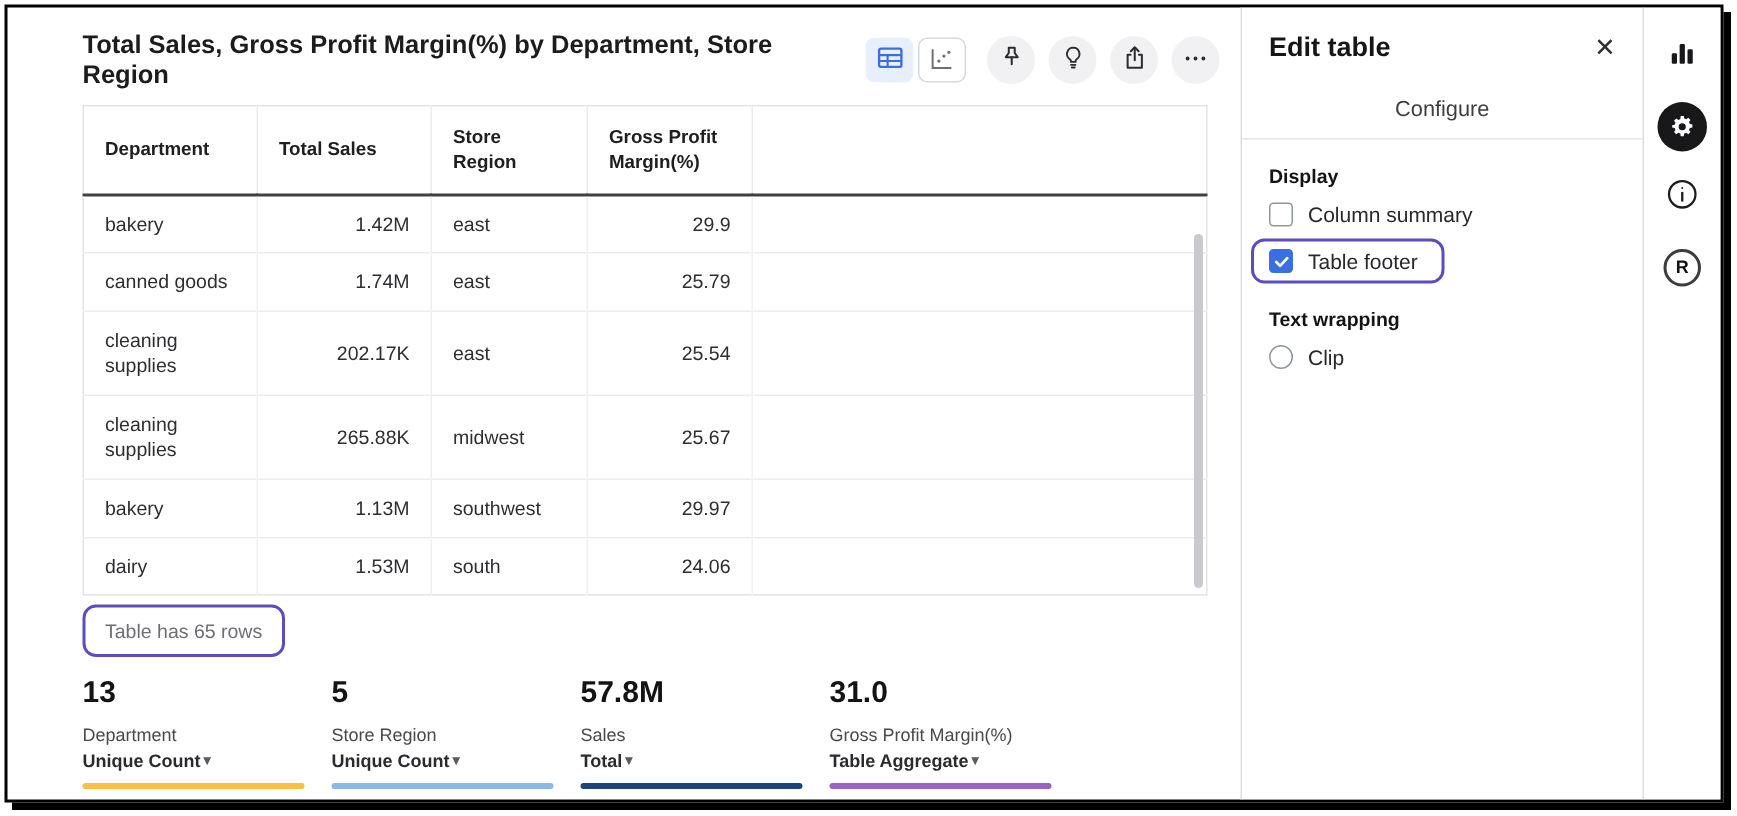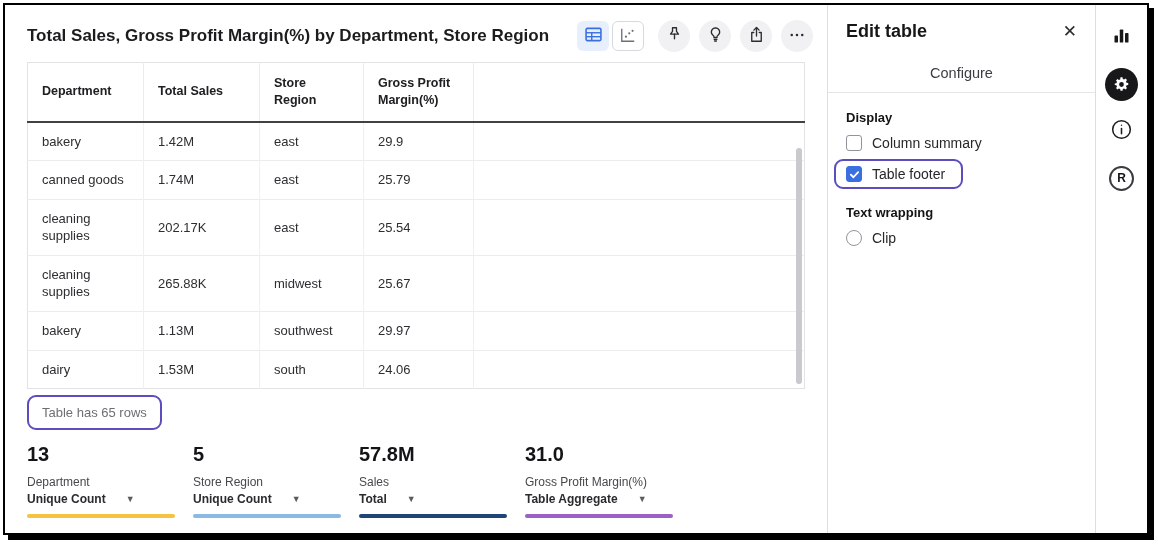--- a/index.html
+++ b/index.html
@@ -1,21 +1,21 @@
 <!DOCTYPE html>
 <html><head>
 <meta charset="utf-8">
 <style>
   * { box-sizing: border-box; margin: 0; padding: 0; }
   html,body { width:1158px; height:544px; background:#fff; font-family:"Liberation Sans","DejaVu Sans",sans-serif; }
   .frame { position:absolute; left:3px; top:3px; width:1146px; height:532px; border:2px solid #000;
            box-shadow:5px 5px 0 #000; background:#fff; display:flex; overflow:hidden; }
 
   
-  .main { flex:1; min-width:0; position:relative; overflow:hidden; }
+  .main { flex:1; min-width:0; position:relative; overflow:hidden;margin-left:28px; }
   .main-header { display:flex; justify-content:space-between; align-items:center; padding:15px 14px 6px 22px; }
   .page-title { font-size:17px; font-weight:700; color:#1c1c1e; }
   .toolbar { display:flex; align-items:center; gap:9px; }
   .seg { display:flex; gap:3px; margin-right:5px; }
   .seg-btn { width:32px; height:30px; border-radius:6px; display:flex; align-items:center; justify-content:center;
              border:1px solid transparent; background:transparent; cursor:pointer; }
   .seg-btn.active { background:#e8effc; }
   .seg-btn.inactive { border-color:#d8d8dd; background:#fff; }
   .round-btn { width:32px; height:32px; border-radius:50%; background:#f1f1f3; border:none; display:flex;
                align-items:center; justify-content:center; cursor:pointer; }
@@ -23,33 +23,33 @@
   
   .table-wrap { margin:4px 22px 0; position:relative; }
   table { width:100%; border-collapse:collapse; background:#fff; border:1px solid #e3e3e6; table-layout:fixed; }
   thead tr { border-bottom:2px solid #414144; }
   th { font-size:12.5px; font-weight:700; color:#202023; text-align:left; padding:12px 14px;
        border-right:1px solid #ececee; vertical-align:middle; line-height:1.35; }
   td { font-size:13px; color:#2e2e32; padding:10px 14px; border-right:1px solid #f0f0f2;
        border-top:1px solid #ececee; vertical-align:middle; line-height:1.35; }
   tbody tr:first-child td { border-top:none; }
   th:last-child, td:last-child { border-right:none; }
-  .num { }
+  .num { text-align:right; }
   .scroll-thumb { position:absolute; right:3px; top:86px; bottom:5px; width:6px; border-radius:3px; background:#c9c9ce; }
 
   .footer-chip { display:inline-block; margin:6px 0 0 22px; border:2px solid #5b4dbe; border-radius:9px;
                  background:#fff; padding:8px 13px; font-size:13px; color:#6e6e74; }
 
   
   .summaries { display:flex; margin:13px 0 0 22px; }
   .summary { width:166px; }
   .summary-value { font-size:20px; font-weight:700; color:#141416; }
   .summary-label { font-size:12px; color:#48484d; margin-top:9px; }
   .summary-agg { font-size:12px; font-weight:700; color:#2b2b2f; margin-top:3px; display:flex; align-items:center;
-                 gap:20px; cursor:pointer; width:max-content; }
+                 gap:0; cursor:pointer; width:max-content; }
   .caret { font-size:9px; color:#5a5a60; }
   .summary-bar { height:4px; width:148px; margin-top:8px; border-radius:2px; background:#ccc; }
 
   
   .panel { width:268px; flex-shrink:0; border-left:1px solid #dedee2; background:#fff; }
   .panel-header { display:flex; justify-content:space-between; align-items:center; padding:16px 16px 0 18px; }
   .panel-title { font-size:18px; font-weight:700; color:#161618; }
   .close-btn { border:none; background:none; font-size:17px; color:#2e2e32; cursor:pointer; line-height:1; padding:2px; }
   .tabs { display:flex; margin-top:15px; border-bottom:1px solid #e5e5e8; }
   .tab { flex:1; text-align:center; padding:8px 0 11px; font-size:14.5px; color:#3d3d42; cursor:pointer; }

